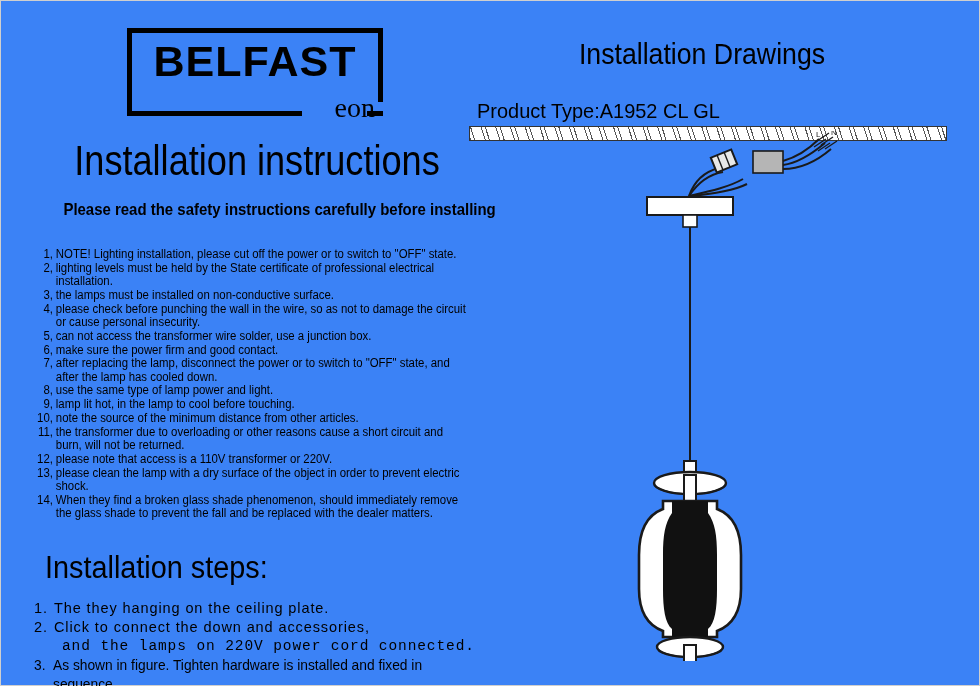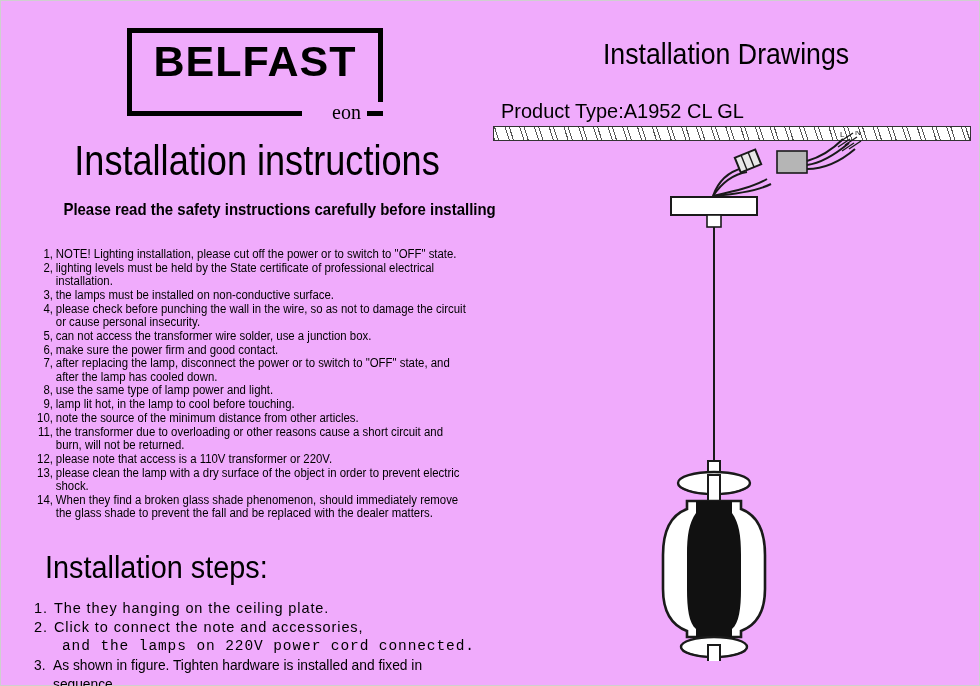--- a/index.html
+++ b/index.html
@@ -13,21 +13,21 @@
     font-family: "Liberation Sans", sans-serif;
     color: #000000;
     overflow: hidden;
   }
   #page {
     position: relative;
     width: 980px;
     height: 686px;
     box-sizing: border-box;
     border: 1px solid #cfcfcf;
-    background: #f0abfc;
+    background: #3b82f6;
   }
 
   
   #left-col {
     position: absolute;
     left: 0;
     top: 0;
     width: 508px;
     height: 684px;
   }
@@ -77,24 +77,24 @@
     width: 256px;
     text-align: center;
     font-size: 43px;
     font-weight: bold;
     letter-spacing: 1px;
     line-height: 1;
     font-family: "Liberation Sans", sans-serif;
   }
   #brand-sub {
     position: absolute;
-    right: 22px;
+    right: 8px;
     bottom: -6px;
     font-family: "Liberation Serif", serif;
-    font-size: 20px;
+    font-size: 28px;
     line-height: 1;
     text-align: center;
   }
 
   
   #main-title {
     position: absolute;
     left: 36px;
     top: 138px;
     width: 440px;
@@ -185,21 +185,21 @@
     font-size: 14.5px;
     line-height: 19px;
     letter-spacing: 0.9px;
     padding-left: 28px;
     font-family: Liberation Mono, monospace;
   }
 
   
   #right-col {
     position: absolute;
-    left: 490px;
+    left: 466px;
     top: 0;
     width: 490px;
     height: 684px;
   }
   #drawings-title {
     position: absolute;
     left: 0;
     top: 38px;
     width: 470px;
     text-align: center;
@@ -335,21 +335,21 @@
     </div>
 
     <div id="steps-title">Installation steps:</div>
     <div id="steps-list">
       <div class="step-item">
         <span class="step-num">1.</span>
         <span class="step-text">The they hanging on the ceiling plate.</span>
       </div>
       <div class="step-item">
         <span class="step-num">2.</span>
-        <span class="step-text">Click to connect the note and accessories,</span>
+        <span class="step-text">Click to connect the down and accessories,</span>
       </div>
       <div class="step-cont">and the lamps on 220V power cord connected.</div>
       <div class="step-item condensed">
         <span class="step-num">3.</span>
         <span class="step-text">As shown in figure. Tighten hardware is installed and fixed in sequence</span>
       </div>
     </div>
   </div>
 
   <div id="right-col">

